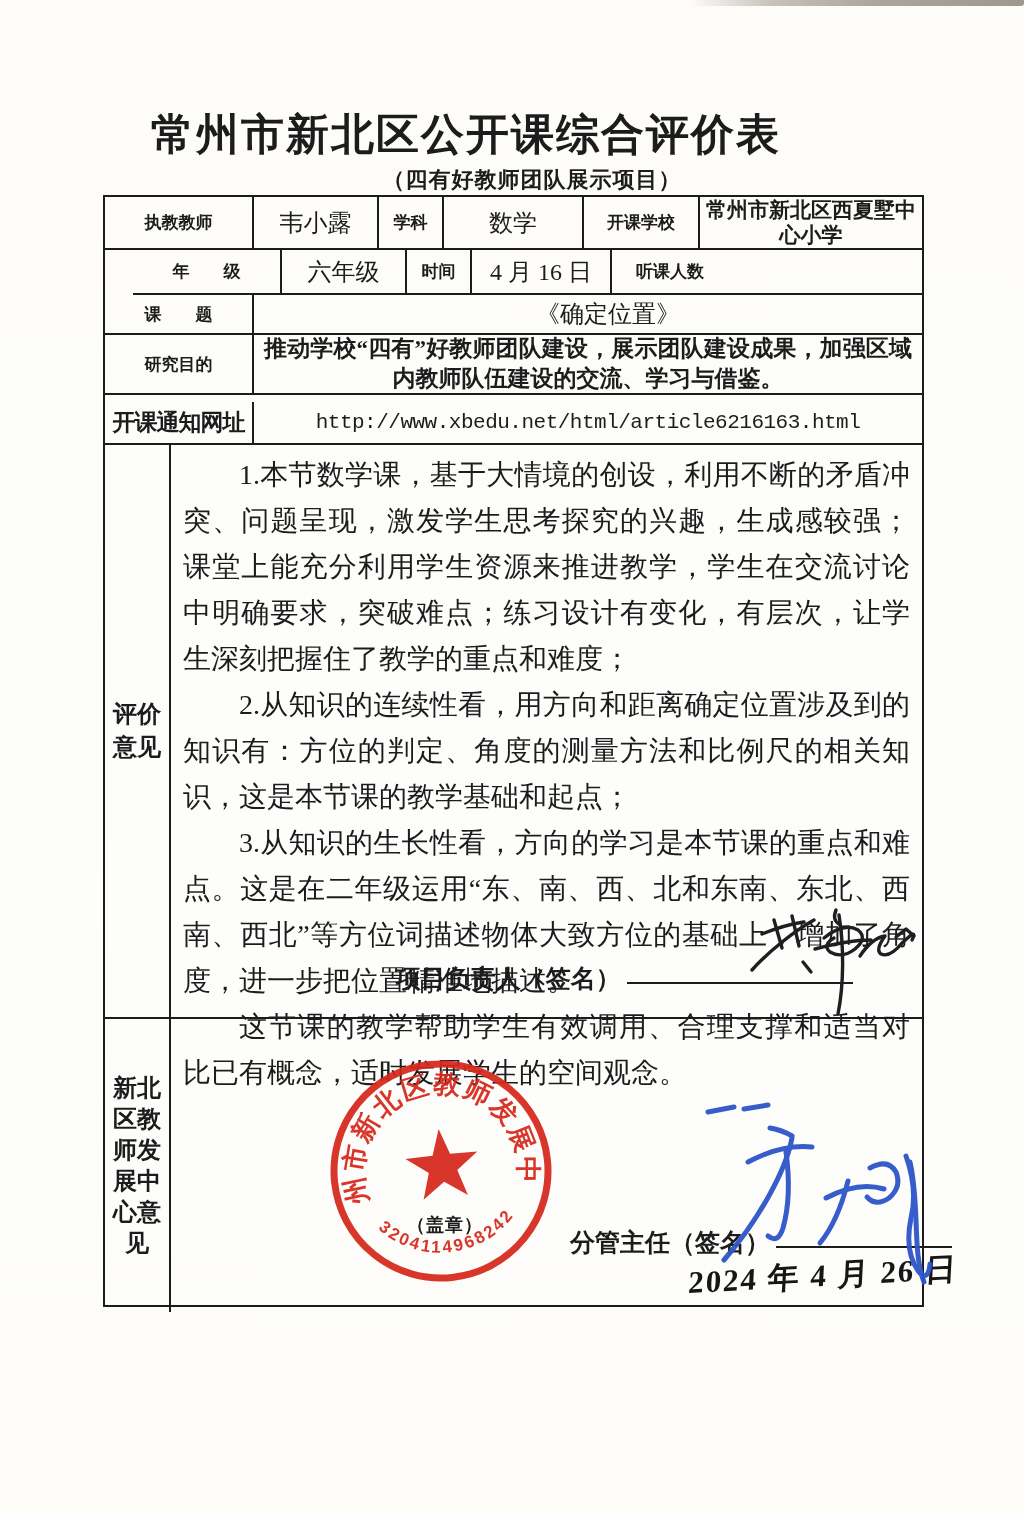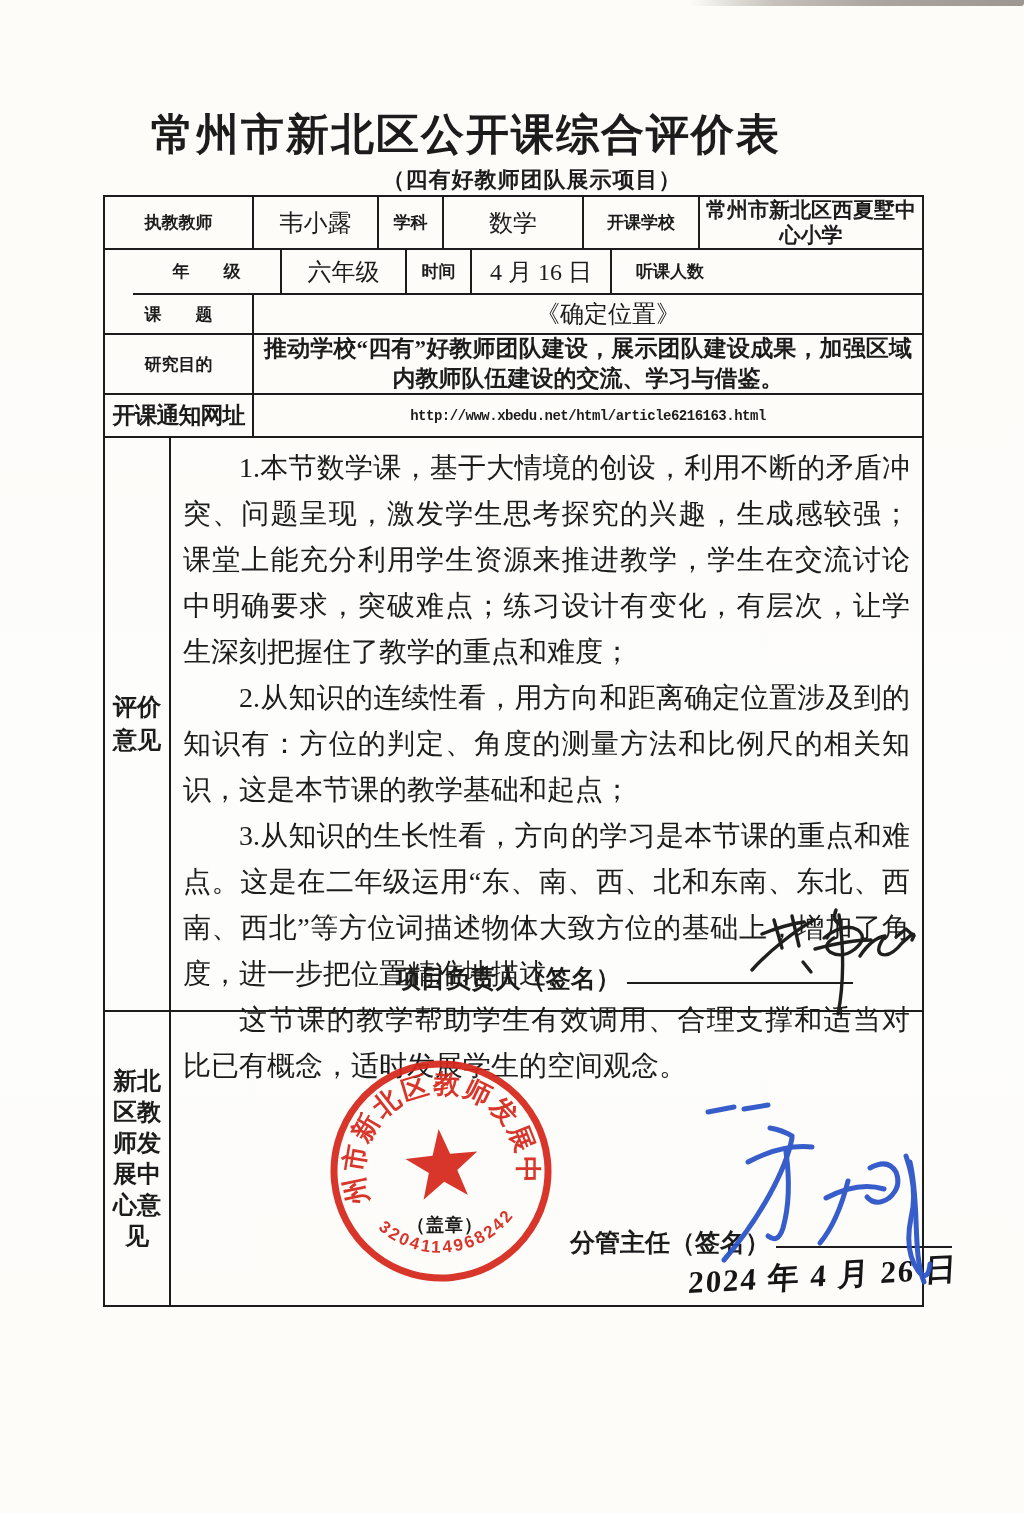--- a/index.html
+++ b/index.html
@@ -27,30 +27,30 @@
   .subtitle{
     position:absolute;top:165px;left:0;width:1024px;text-align:center;
     font-size:22px;font-weight:bold;letter-spacing:1px;padding-left:40px;
   }
   
   .tbl{position:absolute;left:103px;top:195px;width:821px;height:1112px;border:2px solid var(--ink);}
   .tr{display:flex;border-bottom:2px solid var(--ink);}
   .tr:last-child{border-bottom:none;}
   .td{border-right:2px solid var(--ink);display:flex;align-items:center;justify-content:center;text-align:center;overflow:visible;}
   .td:last-child{border-right:none;}
-  .r1{height:53px;} .r2{height:45px;margin-left:28px;} .r3{height:40px;gap:40px;} .r4{height:60px;} .r5{height:43px;}
+  .r1{height:53px;} .r2{height:45px;margin-left:28px;} .r3{height:40px;gap:40px;} .r4{height:60px;} .r5{height:43px;margin-top:7px;}
   .r6{height:574px;} .r7{height:293px;}
   .w1{width:149px;} .w2{width:125px;} .w3{width:65px;} .w4{width:140px;} .w5{width:116px;} .w6{flex:1;}
   .wlab{width:66px;} .wrest{flex:1;}
   .lbl{font-weight:bold;font-size:17px;}
   .val{font-weight:normal;font-size:24px;}
   .school{font-size:21px;line-height:25px;font-weight:bold;padding:1px 6px;text-align:center;}
   .purpose{font-size:23px;line-height:30px;font-weight:bold;padding:0 10px;text-align:justify;text-align-last:center;}
   .urllbl{font-size:23px;letter-spacing:-1px;}
-  .url{font-family:"Liberation Mono","DejaVu Sans Mono",monospace;font-size:14px;font-weight:700;letter-spacing:-0.5px;}
+  .url{font-family:"Liberation Mono","DejaVu Sans Mono",monospace;font-size:21px;font-weight:400;letter-spacing:-0.5px;}
   .evalcell{display:block;position:relative;text-align:left;padding:7px 12px 0 12px;}
   .evalcell p{font-size:28px;line-height:46px;text-align:justify;text-indent:2em;}
   .sideLbl{font-size:24px;font-weight:bold;line-height:33px;width:50px;text-align:center;}
   .r7lbl{font-size:24px;font-weight:bold;line-height:31px;width:50px;text-align:center;}
   
   .sigline-row{position:absolute;right:171px;top:962px;font-size:25px;font-weight:bold;z-index:4;}
   .underline1{display:inline-block;width:226px;height:2px;background:var(--ink);vertical-align:baseline;margin-bottom:3px;}
   .sig-black{position:absolute;left:700px;top:888px;z-index:5;}
   .stamp{position:absolute;left:326px;top:1056px;z-index:3;opacity:.93;}
   .seal-caption{position:absolute;left:407px;top:1213px;font-size:18px;font-weight:bold;z-index:4;letter-spacing:1px;}

